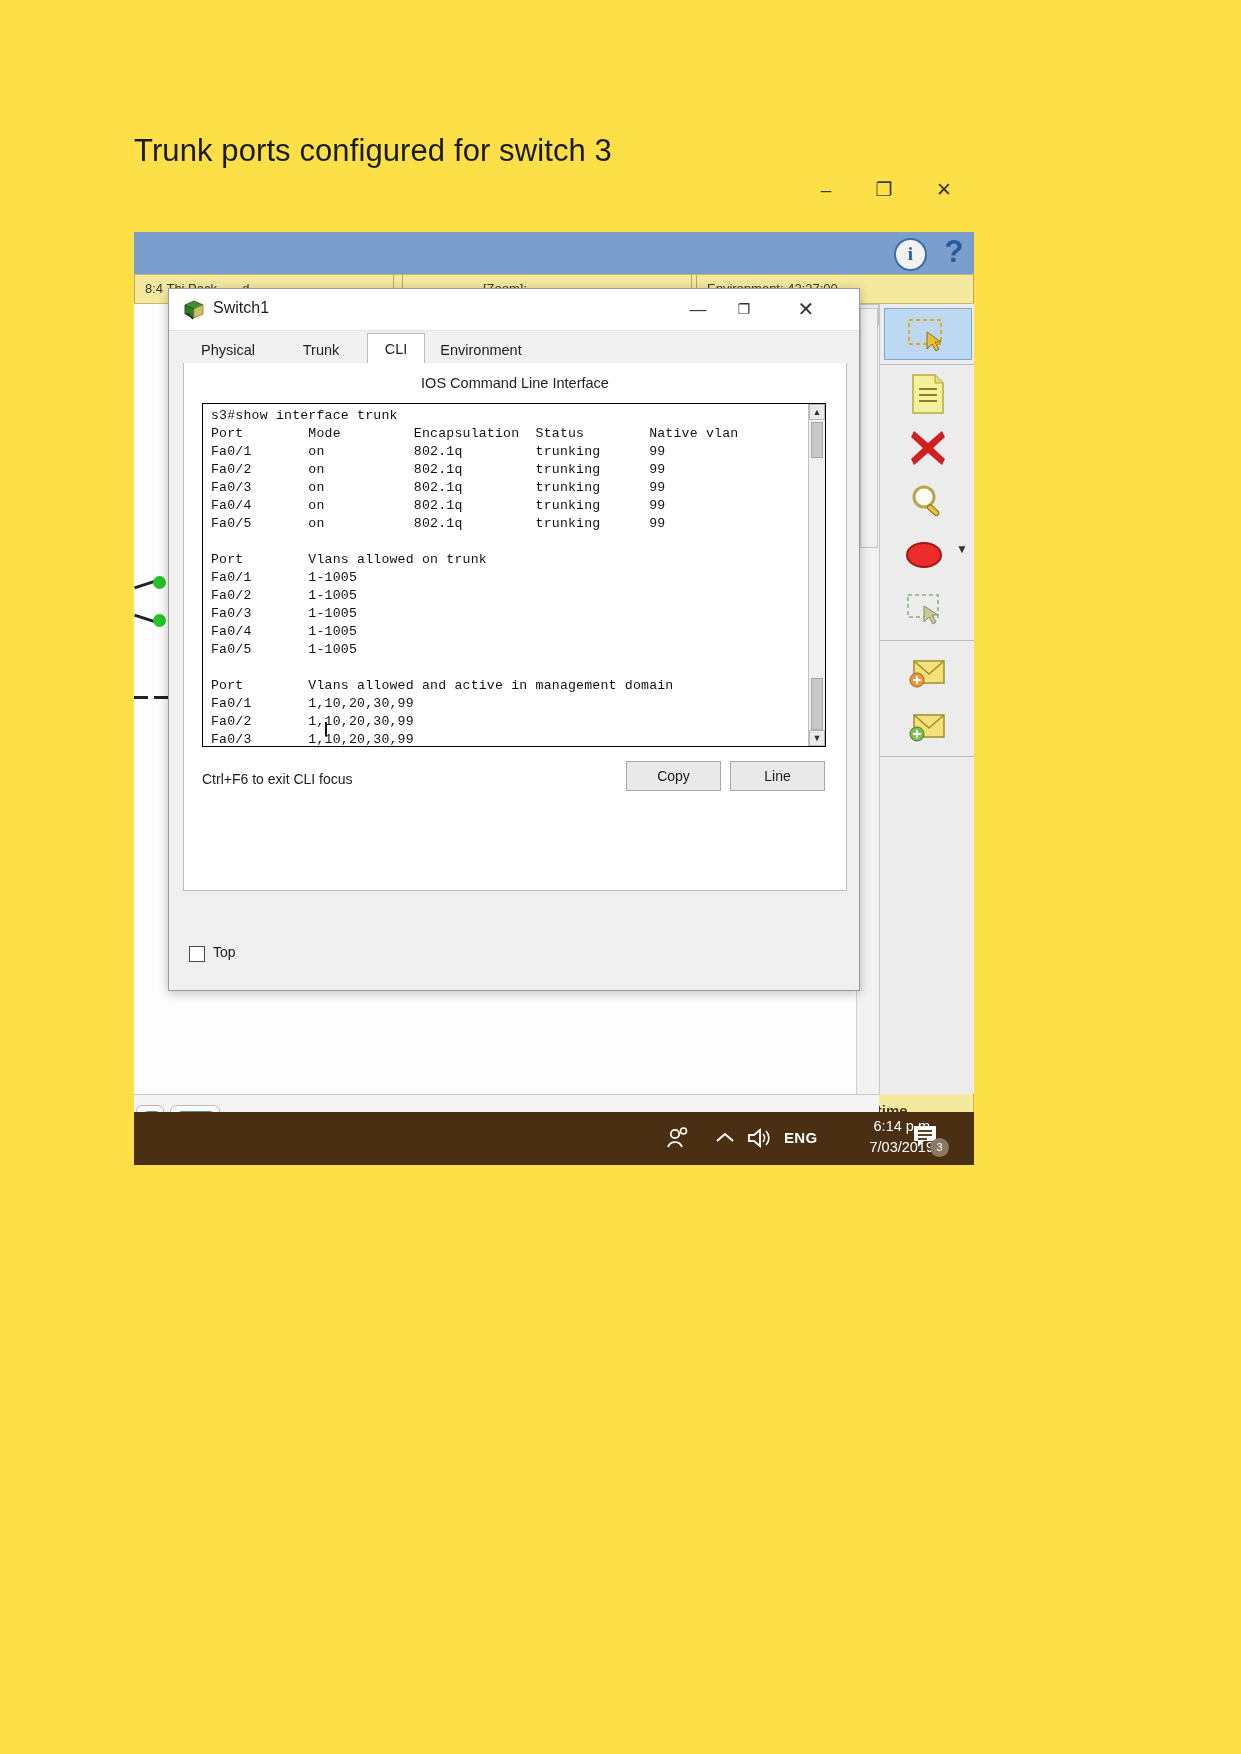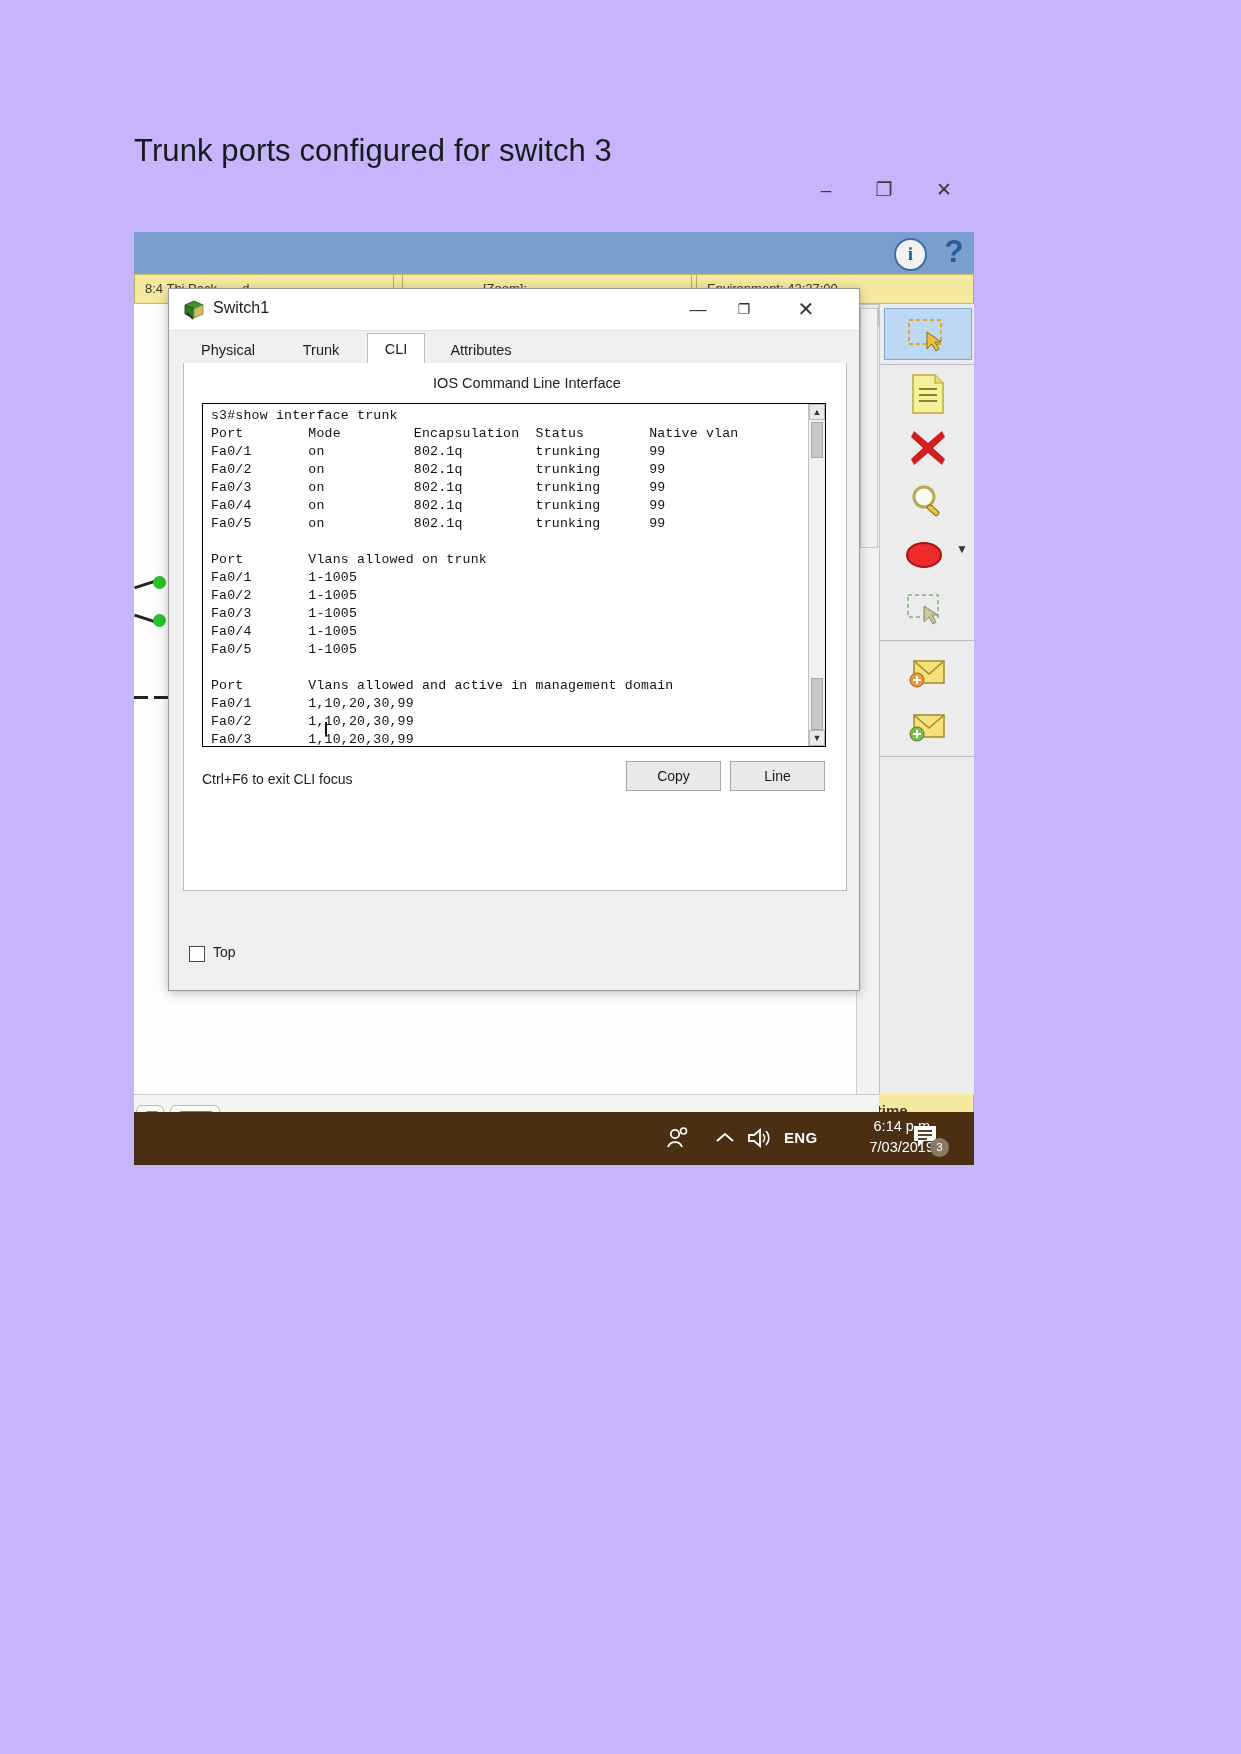--- a/index.html
+++ b/index.html
@@ -3,21 +3,21 @@
 <meta charset="utf-8">
 <style>
   html, body {
     margin: 0; padding: 0;
     background: #ffffff;
     width: 1241px; height: 1754px;
     overflow: hidden;
   }
   body { font-family: "Liberation Sans", sans-serif; }
 
-  .page { position: relative; width: 1241px; height: 1754px; background:#c4b5fd; }
+  .page { position: relative; width: 1241px; height: 1754px; background:#fde047; }
 
   
   .doc-title {
     position: absolute; left: 134px; top: 133px;
     font-size: 31px; color: #1a1a1a; font-weight: 400;
     letter-spacing: .1px;
     font-family: "Liberation Sans", sans-serif;
   }
 
   
@@ -194,21 +194,21 @@
     background:#ffffff; border:1px solid #bdbdbd; border-bottom:1px solid #fff;
     top:2px; height:31px; line-height:30px;
   }
 
   .dlg-body {
     position:absolute; left:14px; top:74px; width:664px; height:528px;
     background:#ffffff; border:1px solid #bdbdbd; border-top:none; box-sizing:border-box;
   }
   .cli-caption {
     position:absolute; left:0; top:12px; width:100%; text-align:center;
-    font-size:14.5px; color:#222;margin-left:12px;
+    font-size:14.5px; color:#222;
   }
   .term {
     position:absolute; left:18px; top:40px; width:624px; height:344px;
     background:#ffffff; border:1px solid #000; box-sizing:border-box;
     overflow:hidden;
   }
   .term-text {
     position:absolute; left:8px; top:3px; width:582px;
     font-family:"Liberation Mono", "DejaVu Sans Mono", monospace;
     font-size:13.2px; line-height:18px; color:#111;
@@ -447,21 +447,21 @@
       <div class="dlg-title-text">Switch1</div>
       <div class="dlg-btn dlg-min">—</div>
       <div class="dlg-btn dlg-max">❐</div>
       <div class="dlg-btn dlg-close">✕</div>
     </div>
 
     <div class="tabs">
       <div class="tab" style="left:14px; width:90px;">Physical</div>
       <div class="tab" style="left:112px; width:80px;">Trunk</div>
       <div class="tab active" style="left:198px; width:58px;">CLI</div>
-      <div class="tab" style="left:262px; width:100px;">Attributes</div>
+      <div class="tab" style="left:262px; width:100px;">Environment</div>
     </div>
 
     <div class="dlg-body">
 
       <div class="cli-caption">IOS Command Line Interface</div>
 
       <div class="term">
         <div class="term-text">s3#show interface trunk
 Port        Mode         Encapsulation  Status        Native vlan
 Fa0/1       on           802.1q         trunking      99

